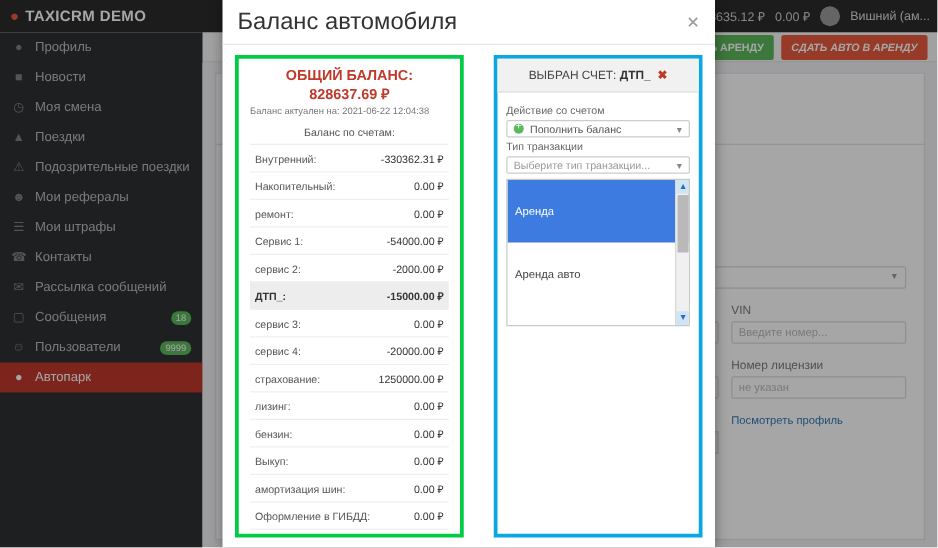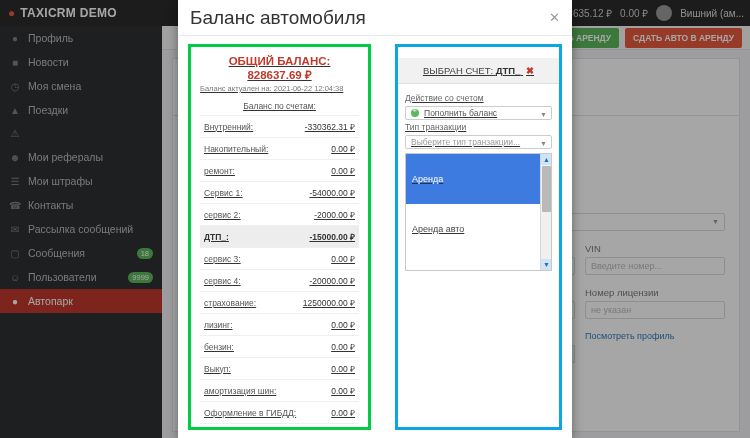--- a/index.html
+++ b/index.html
@@ -24,21 +24,21 @@
   .topright { margin-left:auto; display:flex; align-items:center; gap:8px; padding-right:6px; font-size:10px; }
   .topright .money { color:#cfcfcf; }
   .avatar { width:16px; height:16px; border-radius:50%; background:#9b9b9b; }
   .uname { color:#ddd; }
 
   .btn-green, .btn-orange {
     border:none; color:#fff; font-size:8.5px; padding:5px 8px; border-radius:2px;
     white-space:nowrap; cursor:pointer; font-weight:bold;
   }
   .btn-green { background:#5cb85c; }
-  .btn-orange { background:#e8593c; }
+  .btn-orange { background:#e8593c;font-style:italic; }
   .subbar {
     position:absolute; top:26px; left:162px; right:0; height:24px;
     background:#f7f7f7; border-bottom:1px solid #e2e2e2;
     display:flex; align-items:center; justify-content:flex-end; gap:6px; padding-right:8px;
   }
 
   
   .sidebar {
     position:absolute; top:26px; left:0; width:162px; bottom:0;
     background:#2f3032; color:#b9bcbf; font-size:10.5px;
@@ -105,42 +105,42 @@
     position:absolute; left:178px; top:0; width:394px; height:438px;
     background:#fff; box-shadow:0 2px 10px rgba(0,0,0,.4);
   }
   .modal-head {
     height:36px; display:flex; align-items:center; padding:0 12px;
     border-bottom:1px solid #e8e8e8;
   }
   .modal-title { font-size:19px; color:#333; }
   .modal-close { margin-left:auto; color:#999; font-size:13px; cursor:pointer; }
 
-  .modal-body { position:absolute; top:36px; left:0; right:0; bottom:0; padding:8px 10px; display:flex; gap:24px;text-decoration:underline; }
+  .modal-body { position:absolute; top:36px; left:0; right:0; bottom:0; padding:8px 10px; display:flex; gap:24px; }
 
   .panel-left {
     width:186px; border:3px solid #00cc44; padding:8px 9px 0;
     overflow:hidden; position:relative;
   }
   .tot-title { text-align:center; font-size:11.5px; font-weight:bold; color:#c0392b; }
   .tot-sub { text-align:left; font-size:7.5px; color:#777; margin-top:2px; }
   .acc-head { text-align:center; font-size:8.5px; color:#555; margin:8px 0 4px; }
   .acc-row {
     display:flex; justify-content:space-between; align-items:center;
     font-size:8.5px; padding:5px 4px; border-top:1px solid #efefef; color:#555;
   }
   .acc-row .nm { padding-right:4px; }
   .acc-row .vl { color:#333; white-space:nowrap; }
   .acc-row.hl { background:#ededed; font-weight:bold; }
   .acc-row.hl .nm, .acc-row.hl .vl { color:#333; }
 
   .panel-right { width:170px; border:3px solid #0aa7e0; padding:0; position:relative; }
   .pr-head {
     background:#f1f1f1; border-bottom:1px solid #e0e0e0; padding:7px 5px;
-    text-align:center; font-size:9.5px; color:#444;margin-top:11px;
+    text-align:center; font-size:9.5px; color:#444;
   }
   .pr-head b { color:#333; }
   .pr-head .xx { color:#c0392b; font-weight:bold; margin-left:3px; }
   .pr-body { padding:7px 7px 0; }
   .pr-label { font-size:8.5px; color:#666; margin:2px 0 3px; }
   .sel-box {
     height:14px; border:1px solid #ccc; border-radius:2px; background:#fff;
     display:flex; align-items:center; padding:0 5px; font-size:8.5px; color:#555;
     position:relative;
   }
@@ -200,20 +200,21 @@
     <div class="side-item">
       <span class="ic">◷</span>
       <span>Моя смена</span>
     </div>
     <div class="side-item">
       <span class="ic">▲</span>
       <span>Поездки</span>
     </div>
     <div class="side-item">
       <span class="ic">⚠</span>
+      <span>Подозрительные поездки</span>
     </div>
     <div class="side-item">
       <span class="ic">☻</span>
       <span>Мои рефералы</span>
     </div>
     <div class="side-item">
       <span class="ic">☰</span>
       <span>Мои штрафы</span>
     </div>
     <div class="side-item">

